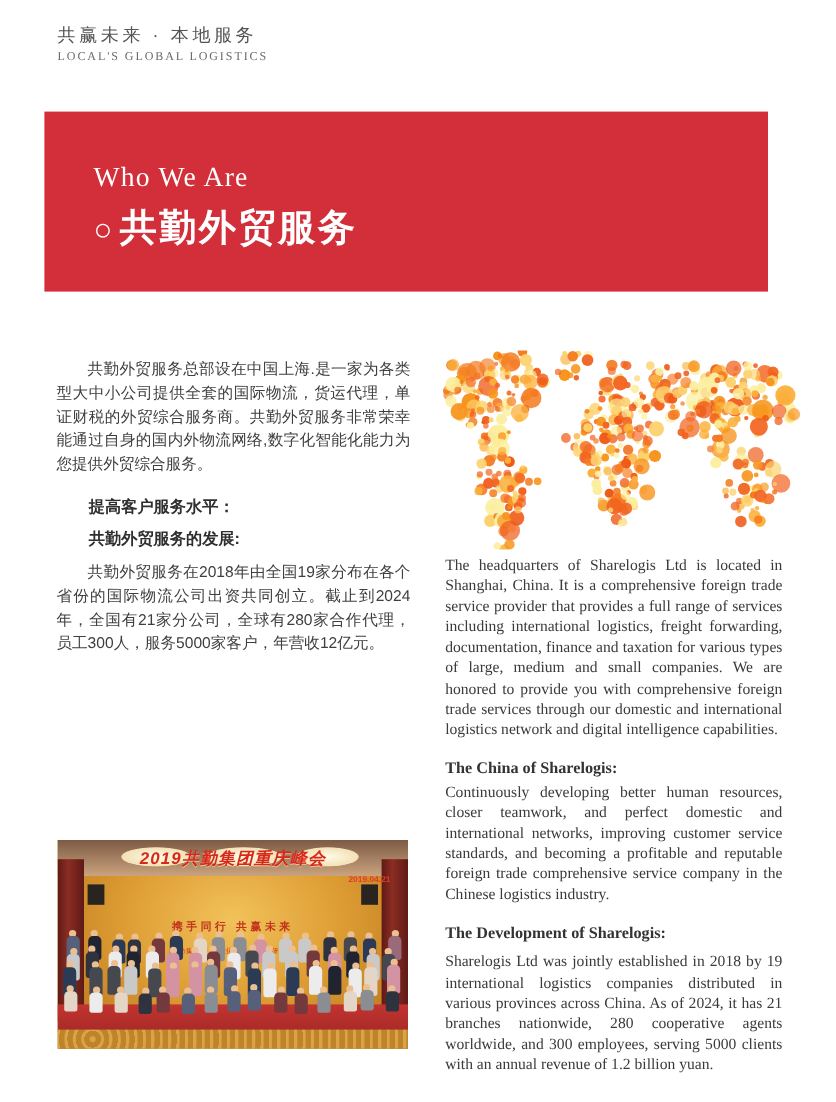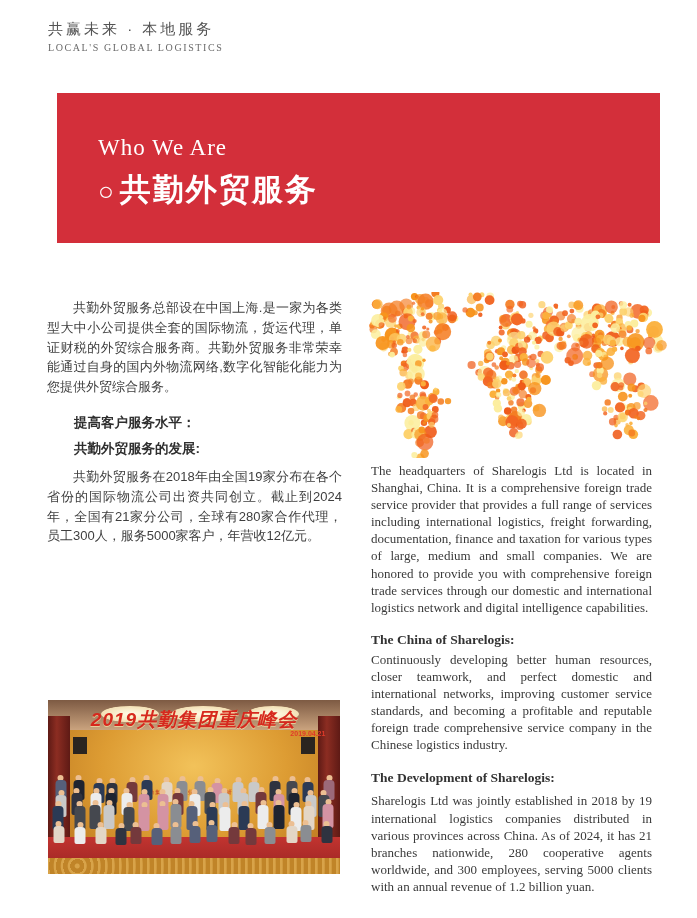--- a/index.html
+++ b/index.html
@@ -6,21 +6,21 @@
   body{width:697px;height:918px;position:relative;overflow:hidden;
        font-family:"Liberation Sans",sans-serif;-webkit-font-smoothing:antialiased;}
 
   
   .page-header{position:absolute;left:48px;top:20px;color:#585858;}
   .page-header .cn{font-size:15px;letter-spacing:3px;color:#545454;}
   .page-header .en{font-family:"Liberation Serif",serif;font-size:10px;letter-spacing:1.6px;
                    color:#6a6a6a;margin-top:3px;}
 
   
-  .banner{position:absolute;left:57px;top:93px;width:603px;height:150px;background:#D32F3A;
+  .banner{position:absolute;left:37px;top:93px;width:603px;height:150px;background:#D32F3A;
           color:#fff;box-sizing:border-box;padding:42px 0 0 41px;}
   .banner .eyebrow{font-family:"Liberation Serif",serif;font-size:23px;letter-spacing:1px;}
   .banner .big{font-size:31px;font-weight:bold;letter-spacing:2px;margin-top:8px;display:flex;align-items:center;}
   .banner .big .ring{font-weight:normal;font-size:26px;margin-right:4px;position:relative;top:1px;}
 
   
   .left-col{position:absolute;left:47px;top:298px;width:295px;color:#3e3e3e;}
   .left-col p{margin:0;font-size:13px;line-height:19.8px;text-align:justify;text-indent:2em;}
   .left-col h3{margin:0;font-size:13.5px;line-height:18px;color:#2f2f2f;text-indent:2em;font-weight:bold;}
   .left-col .intro{margin-bottom:17px;}
@@ -48,21 +48,21 @@
   .photo .ceiling{position:absolute;left:0;top:0;width:100%;height:17%;
          background:linear-gradient(#7d5a43,#caa37e);}
   .photo .ceiling i{position:absolute;top:20%;height:55%;border-radius:50%;
          background:radial-gradient(#fffbe8,#f3e0b5 70%,transparent 75%);}
   .photo .curtain{position:absolute;top:9%;width:7.5%;height:78%;
          background:linear-gradient(90deg,#5e1a15,#8c2d22 40%,#5e1a15);}
   .photo .curtain.l{left:0;} .photo .curtain.r{right:0;}
   .photo .speaker{position:absolute;width:5%;height:10%;background:#2a2420;top:21%;}
   .photo .speaker.l{left:8.5%;} .photo .speaker.r{right:8.5%;}
   .photo .title{position:absolute;left:0;top:4%;width:100%;text-align:center;
-         color:#d6281e;font-weight:bold;font-style:italic;font-size:19px;letter-spacing:1px;
+         color:#d6281e;font-weight:bold;font-style:italic;font-size:14px;letter-spacing:1px;
          text-shadow:0 1px 0 rgba(255,240,180,.6);z-index:3;}
   .photo .date{position:absolute;right:5%;top:17.5%;color:#e03a2a;font-size:7px;font-weight:bold;z-index:3;}
   .photo .slogan{position:absolute;left:0;top:38%;width:100%;text-align:center;
          color:#c2341f;font-weight:bold;font-size:9px;letter-spacing:3px;z-index:2;}
   .photo .subtext{position:absolute;left:0;top:51%;width:100%;text-align:center;
          color:#c2341f;font-size:5.5px;letter-spacing:1px;z-index:2;}
   .photo .carpet{position:absolute;left:0;top:79%;width:100%;height:13%;z-index:1;
          background:linear-gradient(#c23430,#a82a27);}
   .photo .floor{position:absolute;left:0;top:91%;width:100%;height:9%;z-index:1;
          background:repeating-radial-gradient(circle at 10% 50%, #d8a349 0 2px, #c08428 3px 7px);}
@@ -644,20 +644,21 @@
     <i style="left:18%;width:20%"></i>
       <i style="left:42%;width:22%"></i>
       <i style="left:68%;width:18%"></i>
   </div>
   <div class="curtain l"></div>
   <div class="curtain r"></div>
   <div class="speaker l"></div>
   <div class="speaker r"></div>
   <div class="title">2019共勤集团重庆峰会</div>
   <div class="date">2019.04.21</div>
+  <div class="slogan">携手同行  共赢未来</div>
   <div class="subtext">共勤集团行迈企业命运共同体研讨会</div>
   <div class="carpet"></div>
   <div class="floor"></div>
   <div class="people">
       <div class="person" style="left: 4.3%; top: 43.0844%; z-index: 2;">
         <span class="head"></span>
         <span class="body" style="height: 20px; background: rgb(86, 96, 122);"></span>
       </div>
       <div class="person" style="left: 10.5%; top: 43.2315%; z-index: 2;">
         <span class="head"></span>

